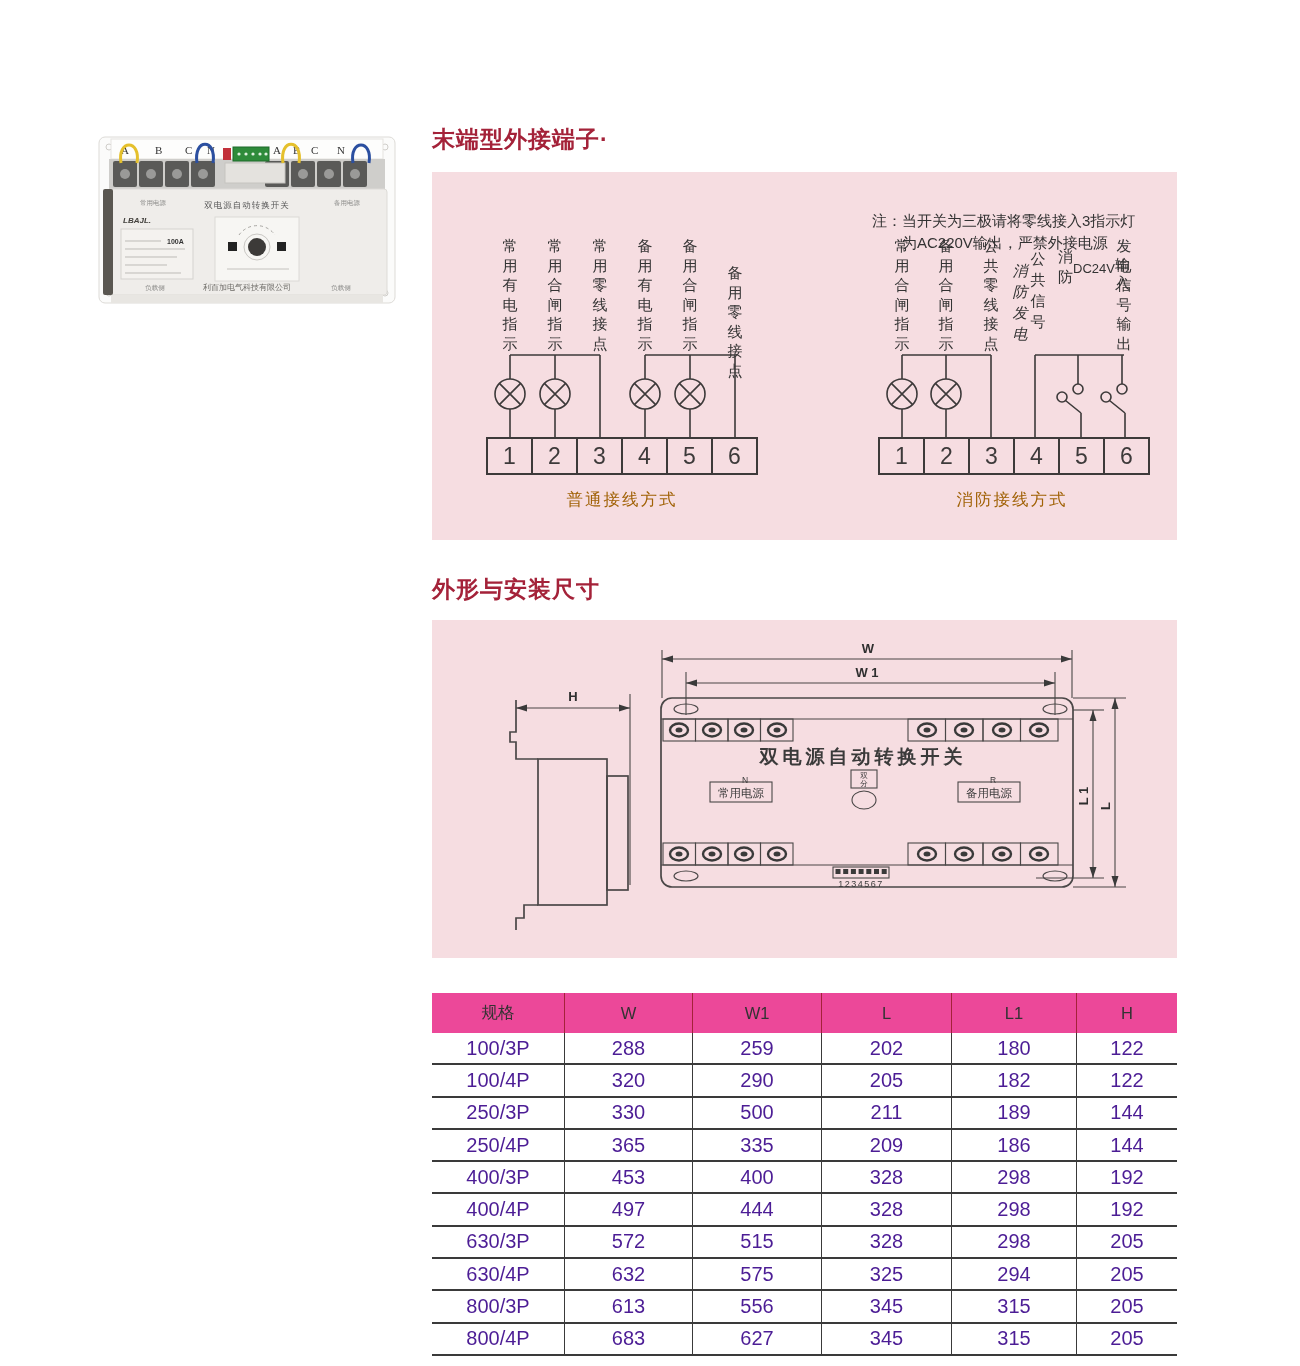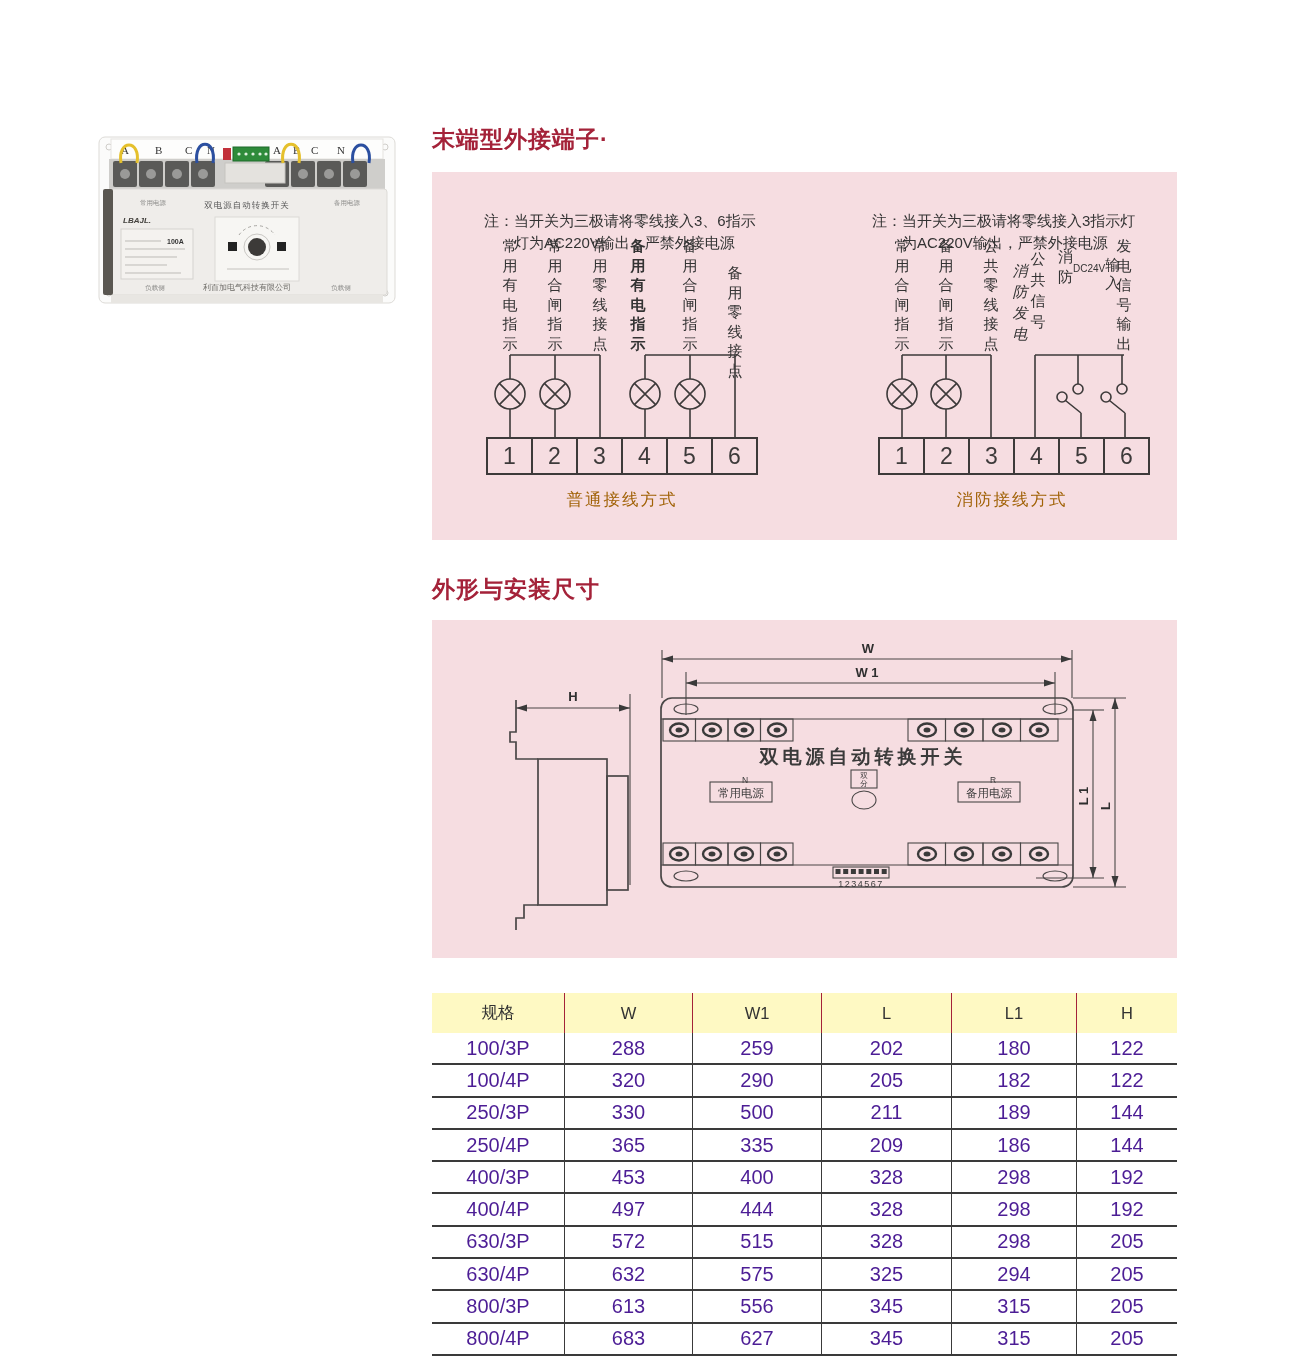--- a/index.html
+++ b/index.html
@@ -19,42 +19,42 @@
   .note .l2{display:block;padding-left:30px;}
 
   
   .vlabel{position:absolute;width:16px;font-size:15px;line-height:19.5px;text-align:center;
           word-break:break-all;color:#333;}
   .vlabel.lh21{line-height:21px;}
 
   .col5wrap{position:absolute;left:626px;top:70px;width:52px;display:flex;flex-direction:row;
             align-items:center;color:#333;}
   .col5wrap .vchars{width:16px;font-size:15px;line-height:20px;text-align:center;word-break:break-all;}
-  .col5wrap .dc{font-size:10px;line-height:18px;margin-top:4px;}
+  .col5wrap .dc{font-size:13px;line-height:18px;margin-top:4px;}
   .col5wrap .hin{font-size:15px;line-height:18px;margin-top:14px;letter-spacing:1px;}
 
   
   .tbox{position:absolute;top:265px;display:flex;border:2px solid #3d3a3a;height:38px;box-sizing:border-box;}
   .tbox .cell{width:43px;display:flex;align-items:center;justify-content:center;
               font-size:23px;color:#3d3a3a;}
   .tbox .cell + .cell{border-left:2px solid #3d3a3a;}
 
   .caption{position:absolute;top:317px;width:240px;text-align:center;font-size:16.5px;color:#a16207;letter-spacing:2px;}
 
   svg{position:absolute;left:0;top:0;}
   .dline{stroke:#3d3a3a;stroke-width:1.6;fill:none;}
   .dthin{stroke:#4a4747;stroke-width:1.1;fill:none;}
   .dmed{stroke:#4a4747;stroke-width:1.7;fill:none;}
   .arrow{fill:#3a3a3a;stroke:none;}
   .dimtxt{font-family:"Liberation Sans","DejaVu Sans",sans-serif;font-size:13px;font-weight:bold;fill:#2f2f2f;}
 
   
   .table{position:absolute;left:432px;top:993px;width:745px;font-family:"Liberation Sans","DejaVu Sans",sans-serif;}
   .thead,.trow{display:grid;grid-template-columns:132px 128px 129px 130px 125px 101px;}
-  .thead{background:#fef9c3;height:40px;}
+  .thead{background:#ec4899;height:40px;}
   .thead .hc{display:flex;align-items:center;justify-content:center;font-size:16.5px;color:#333;}
   .thead .hc + .hc{border-left:1.5px solid #a42239;}
   .tbody{border-bottom:2px solid #3a3a3a;}
   .trow{height:30.3px;}
   .trow + .trow{border-top:2px solid #3a3a3a;}
   .tcell{display:flex;align-items:center;justify-content:center;font-size:20px;color:#4c1d95;}
   .tcell + .tcell{border-left:1.5px solid #3a3a3a;}
 </style>
 </head>
 <body>
@@ -194,34 +194,30 @@
         <path d="M633.5,228.5 L649,241 M649,241 V265"></path>
       </g>
       <g class="dline">
         <path d="M690,183 V212"></path>
           <circle cx="690" cy="217" r="5"></circle>
           <circle cx="674" cy="225" r="5"></circle>
         <path d="M677.5,228.5 L693,241 M693,241 V265"></path>
       </g>
     </svg>
 
-    <div class="note" style="left:52px;top:16px;width:300px;">
-      <span>注：当开关为三极请将零线接入3、6指示</span>
-      <span class="l2">灯为AC220V输出，严禁外接电源</span>
-    </div>
 
     <div class="note" style="left:440px;top:16px;width:300px;">
       <span>注：当开关为三极请将零线接入3指示灯</span>
       <span class="l2">为AC220V输出，严禁外接电源</span>
     </div>
 
     <div class="vlabel" style="left:70px;top:64px;">常用有电指示</div>
     <div class="vlabel" style="left:115px;top:64px;">常用合闸指示</div>
     <div class="vlabel" style="left:160px;top:64px;">常用零线接点</div>
-    <div class="vlabel" style="left:198px;top:64px;font-weight:bold;">备用有电指示</div>
+    <div class="vlabel" style="left:205px;top:64px;">备用有电指示</div>
     <div class="vlabel" style="left:250px;top:64px;">备用合闸指示</div>
     <div class="vlabel" style="left:295px;top:49px;margin-top:42px;">备用零线接点</div>
 
     <div class="vlabel" style="left:462px;top:64px;">常用合闸指示</div>
     <div class="vlabel" style="left:506px;top:64px;">备用合闸指示</div>
     <div class="vlabel" style="left:551px;top:64px;">公共零线接点</div>
     <div class="vlabel lh21" style="left:580px;top:88px;font-style:italic;">消防发电</div>
     <div class="vlabel lh21" style="left:598px;top:76px;">公共信号</div>
     <div class="col5wrap">
       <div class="vchars">消防</div>

